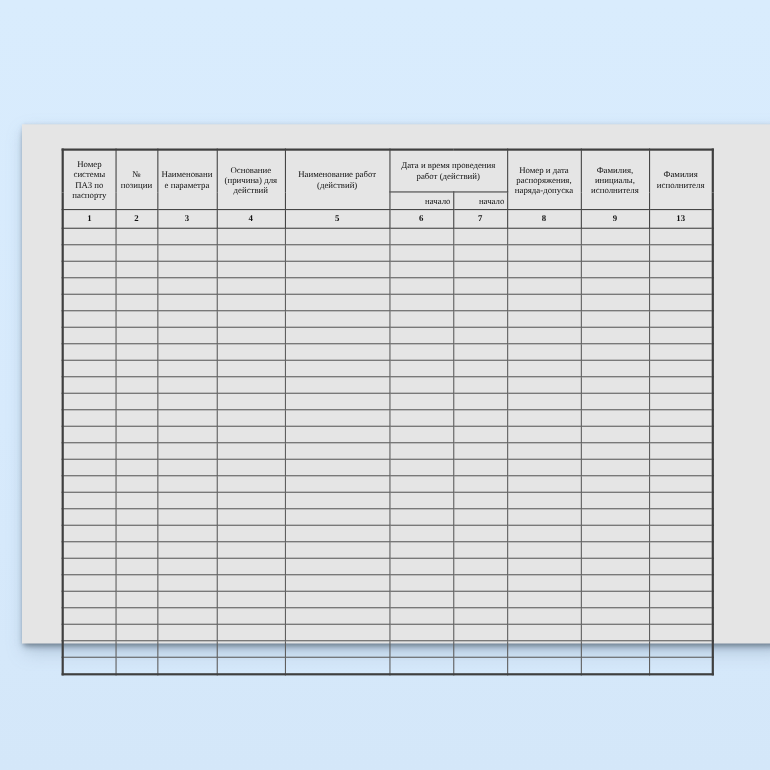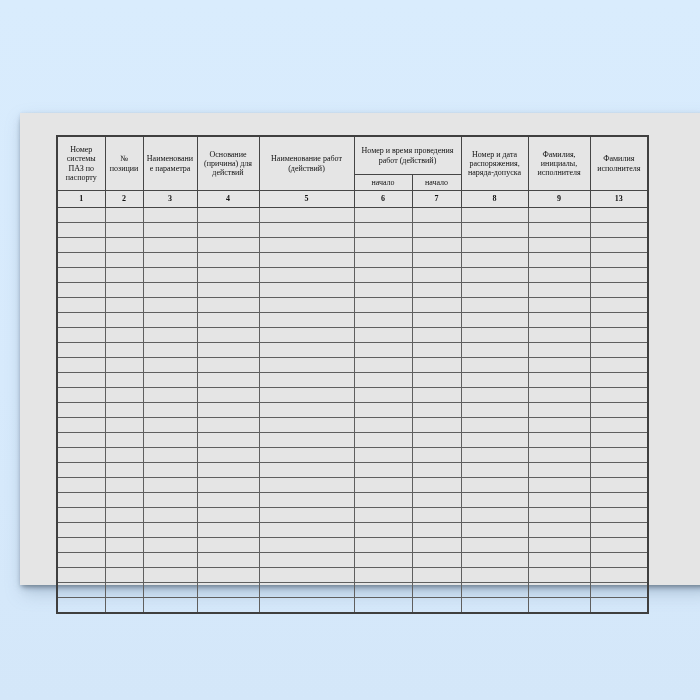--- a/index.html
+++ b/index.html
@@ -48,21 +48,21 @@
     overflow: hidden;
     word-wrap: break-word;
   }
   table.log-table {
     border: 2px solid #3f3f3f;
   }
   table.log-table thead th {
     border-color: #454545;
   }
   tr.hdr-main th { height: 35px; }
-  tr.hdr-sub th  { height: 13px; }
+  tr.hdr-sub th  { height: 13px; text-align: right; }
   tr.hdr-num th  { height: 14px; font-weight: bold; }
   tbody td       { height: 12px; }
 </style>
 </head>
 <body>
 
 <div class="page">
   <table class="log-table">
     <colgroup>
       <col style="width:48px">
@@ -76,21 +76,21 @@
       <col style="width:62px">
       <col style="width:58px">
     </colgroup>
     <thead>
       <tr class="hdr-main">
         <th rowspan="2">Номер системы ПАЗ по паспорту</th>
         <th rowspan="2">№ позиции</th>
         <th rowspan="2">Наименование параметра</th>
         <th rowspan="2">Основание (причина) для действий</th>
         <th rowspan="2">Наименование работ (действий)</th>
-        <th colspan="2">Номер и время проведения работ (действий)</th>
+        <th colspan="2">Дата и время проведения работ (действий)</th>
         <th rowspan="2">Номер и дата распоряжения, наряда-допуска</th>
         <th rowspan="2">Фамилия, инициалы, исполнителя</th>
         <th rowspan="2">Фамилия исполнителя</th>
       </tr>
       <tr class="hdr-sub">
         <th>начало</th>
         <th>начало</th>
       </tr>
       <tr class="hdr-num">
         <th>1</th>

